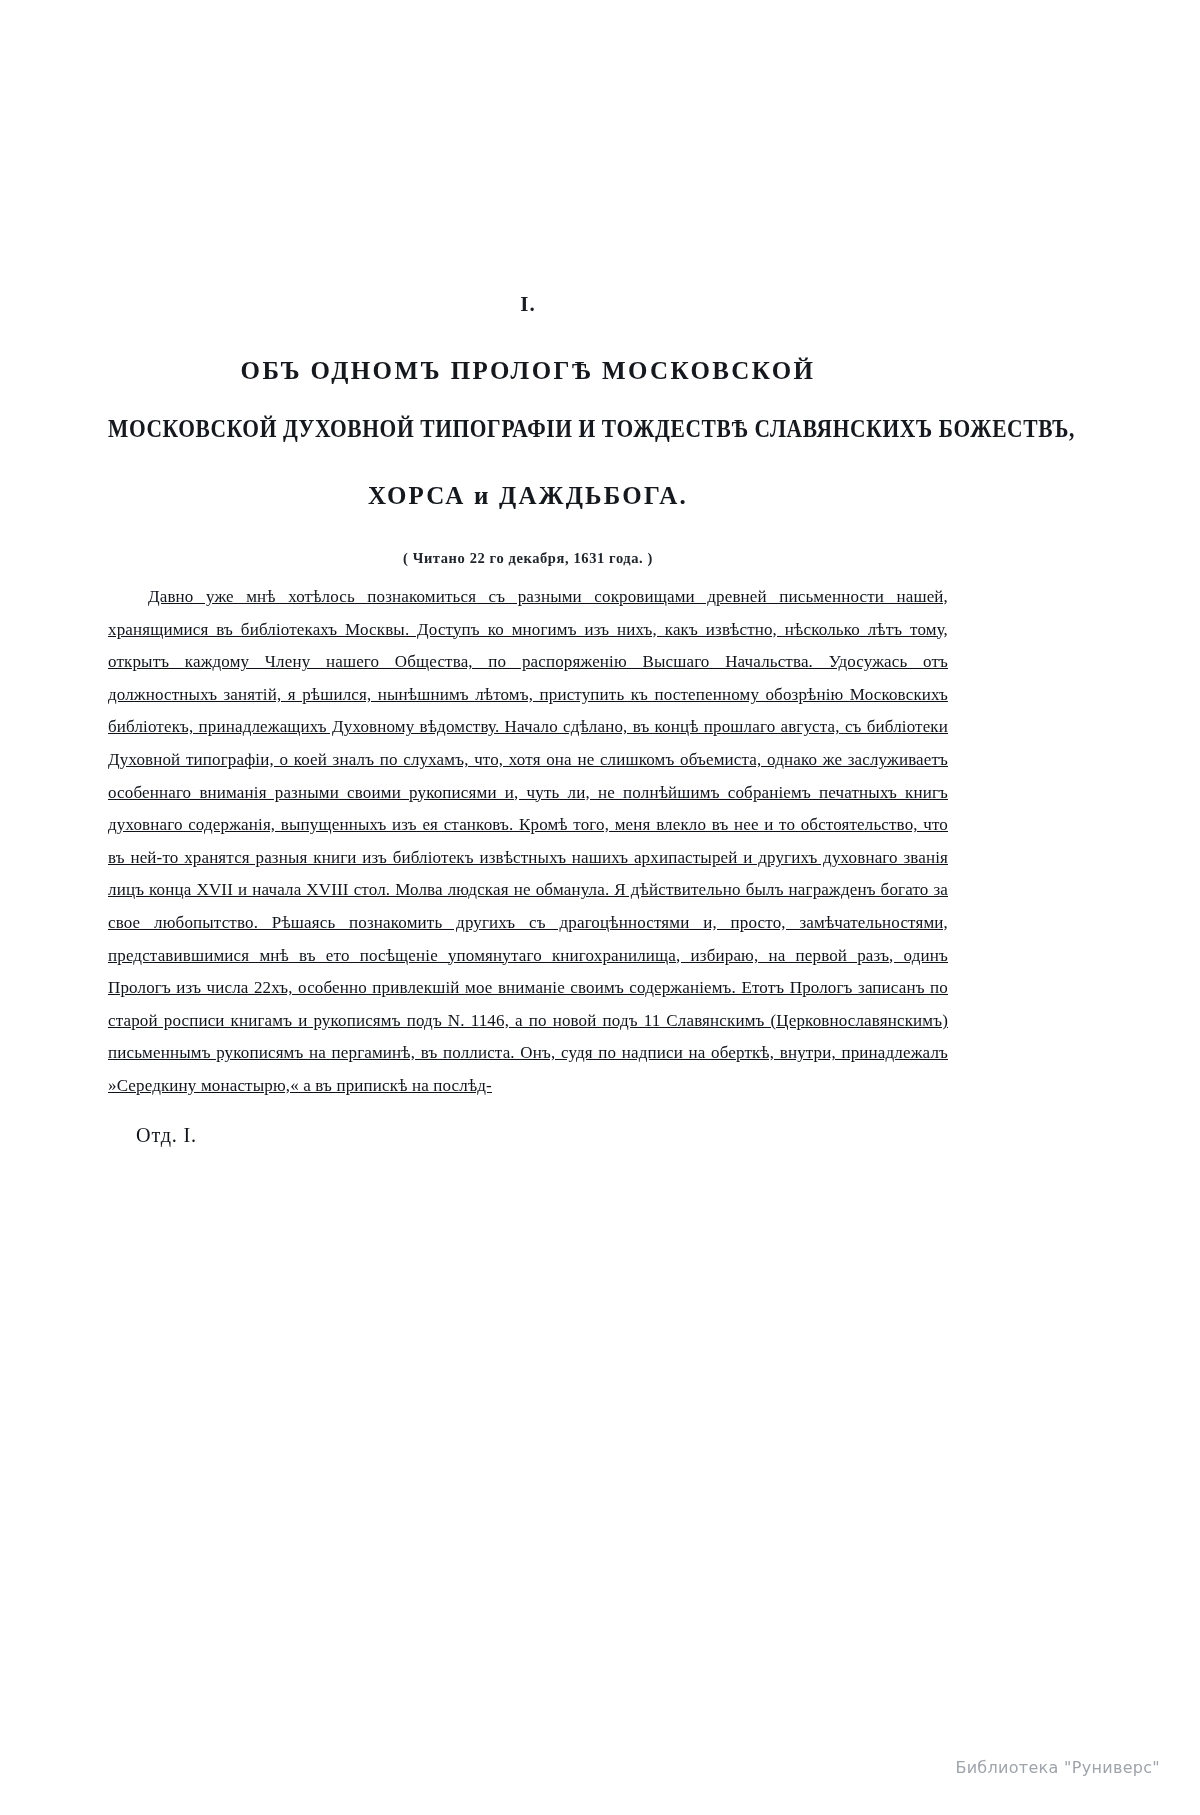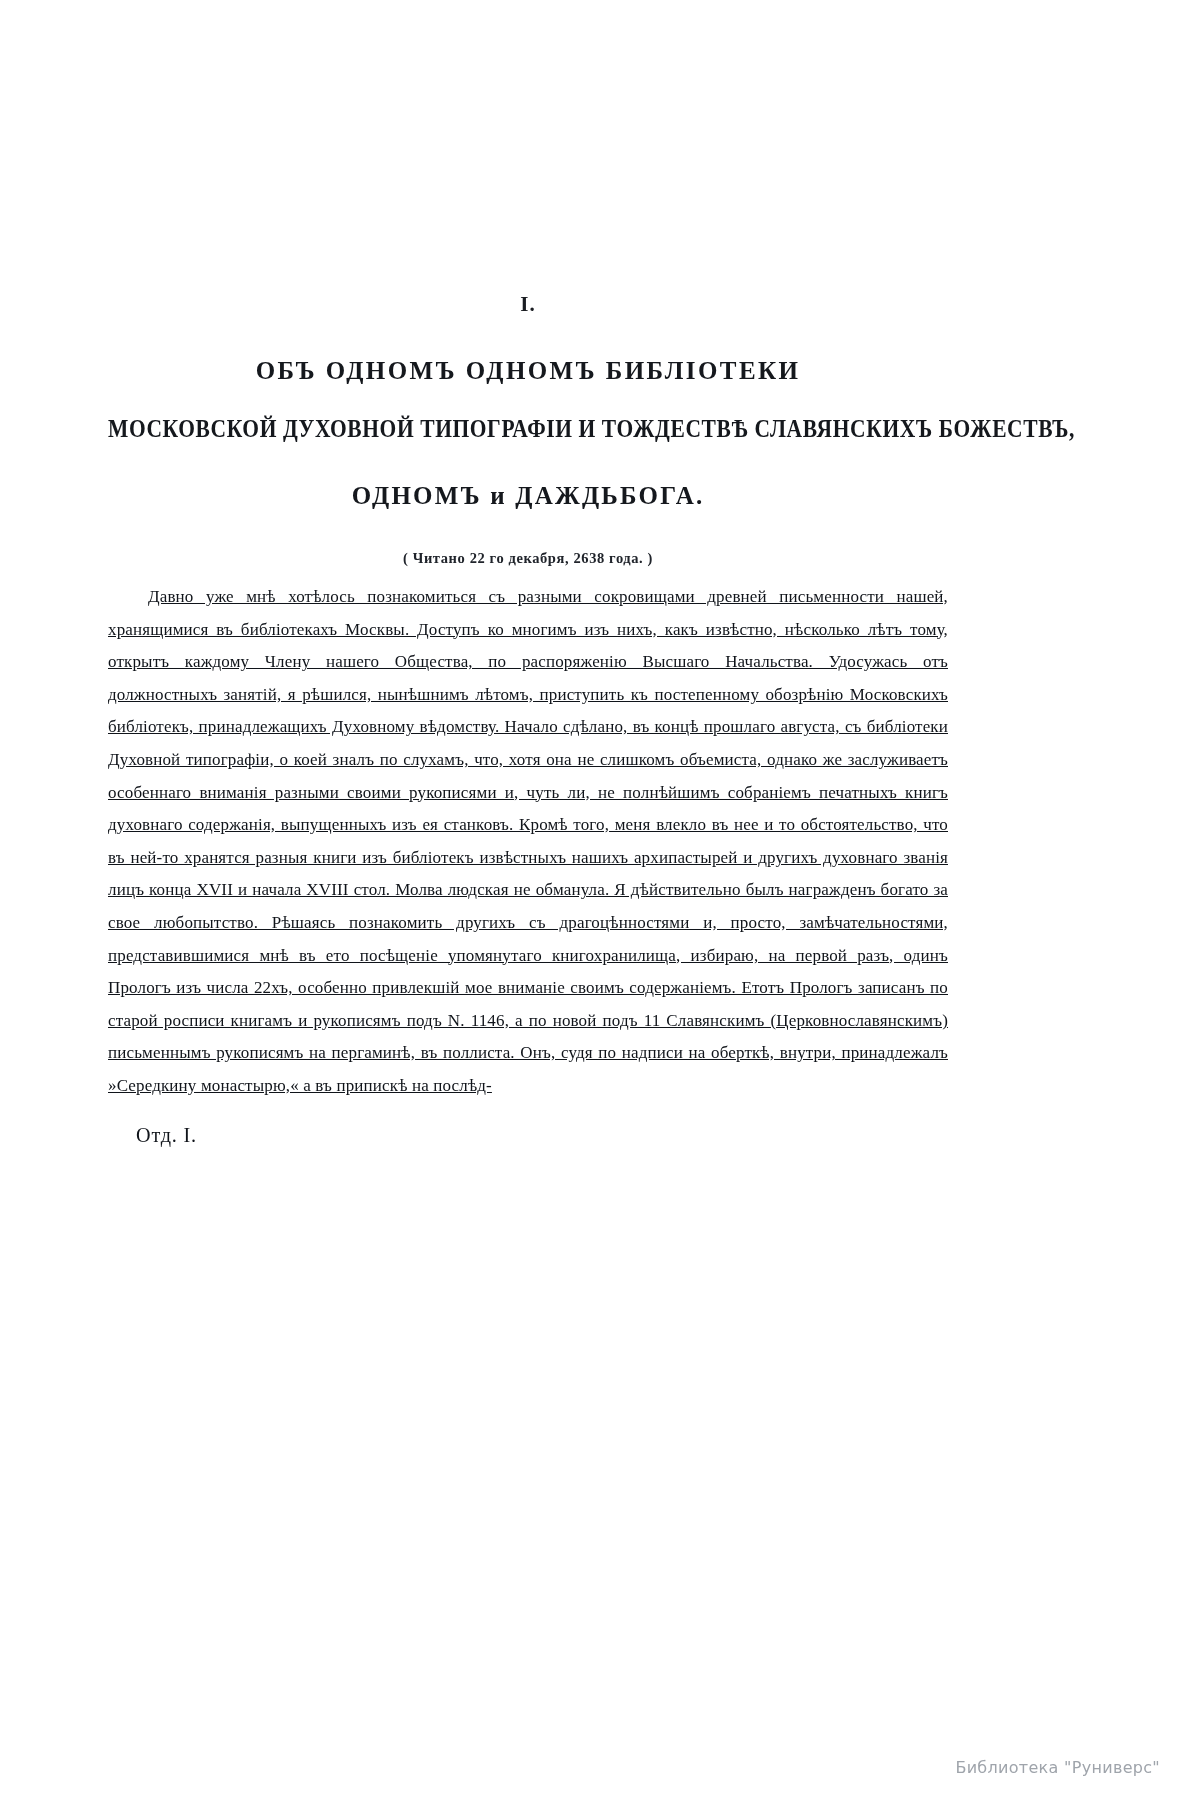--- a/index.html
+++ b/index.html
@@ -98,26 +98,26 @@
 </style>
 </head>
 <body>
 
 <div class="page">
   <div class="content">
 
     <div class="section-number">I.</div>
 
     <div class="title-block">
-      <div class="title-line-1">ОБЪ ОДНОМЪ ОДНОМЪ БИБЛIОТЕКИ</div>
+      <div class="title-line-1">ОБЪ ОДНОМЪ ПРОЛОГѢ МОСКОВСКОЙ</div>
       <div class="title-line-2">МОСКОВСКОЙ ДУХОВНОЙ ТИПОГРАФIИ И ТОЖДЕСТВѢ СЛАВЯНСКИХЪ БОЖЕСТВЪ,</div>
-      <div class="title-line-3">ОДНОМЪ и ДАЖДЬБОГА.</div>
+      <div class="title-line-3">ХОРСА и ДАЖДЬБОГА.</div>
     </div>
 
-    <div class="read-note">( Читано 22 го декабря, 2638 года. )</div>
+    <div class="read-note">( Читано 22 го декабря, 1631 года. )</div>
 
     <div class="body-text"><span class="indent"></span><span>Давно уже мнѣ хотѣлось познакомиться съ разными сокровищами древней письменности нашей, хранящимися въ библiотекахъ Москвы. Доступъ ко многимъ изъ нихъ, какъ извѣстно, нѣсколько лѣтъ тому, открытъ каждому Члену нашего Общества, по распоряженiю Высшаго Начальства. Удосужась отъ должностныхъ занятiй, я рѣшился, нынѣшнимъ лѣтомъ, приступить къ постепенному обозрѣнiю Московскихъ библiотекъ, принадлежащихъ Духовному вѣдомству. Начало сдѣлано, въ концѣ прошлаго августа, съ библiотеки Духовной типографiи, о коей зналъ по слухамъ, что, хотя она не слишкомъ объемиста, однако же заслуживаетъ особеннаго вниманiя разными своими рукописями и, чуть ли, не полнѣйшимъ собранiемъ печатныхъ книгъ духовнаго содержанiя, выпущенныхъ изъ ея станковъ. Кромѣ того, меня влекло въ нее и то обстоятельство, что въ ней-то хранятся разныя книги изъ библiотекъ извѣстныхъ нашихъ архипастырей и другихъ духовнаго званiя лицъ конца XVII и начала XVIII стол. Молва людская не обманула. Я дѣйствительно былъ награжденъ богато за свое любопытство. Рѣшаясь познакомить другихъ съ драгоцѣнностями и, просто, замѣчательностями, представившимися мнѣ въ ето посѣщенiе упомянутаго книгохранилища, избираю, на первой разъ, одинъ Прологъ изъ числа 22хъ, особенно привлекшiй мое вниманiе своимъ содержанiемъ. Етотъ Прологъ записанъ по старой росписи книгамъ и рукописямъ подъ N. 1146, а по новой подъ 11 Славянскимъ (Церковнославянскимъ) письменнымъ рукописямъ на пергаминѣ, въ поллиста. Онъ, судя по надписи на оберткѣ, внутри, принадлежалъ »Середкину монастырю,« а въ припискѣ на послѣд-</span></div>
 
     <div class="footer-line">Отд.  I.</div>
   </div>
 
   <div class="watermark">Библиотека "Руниверс"</div>
 </div>
 
 </body></html>

